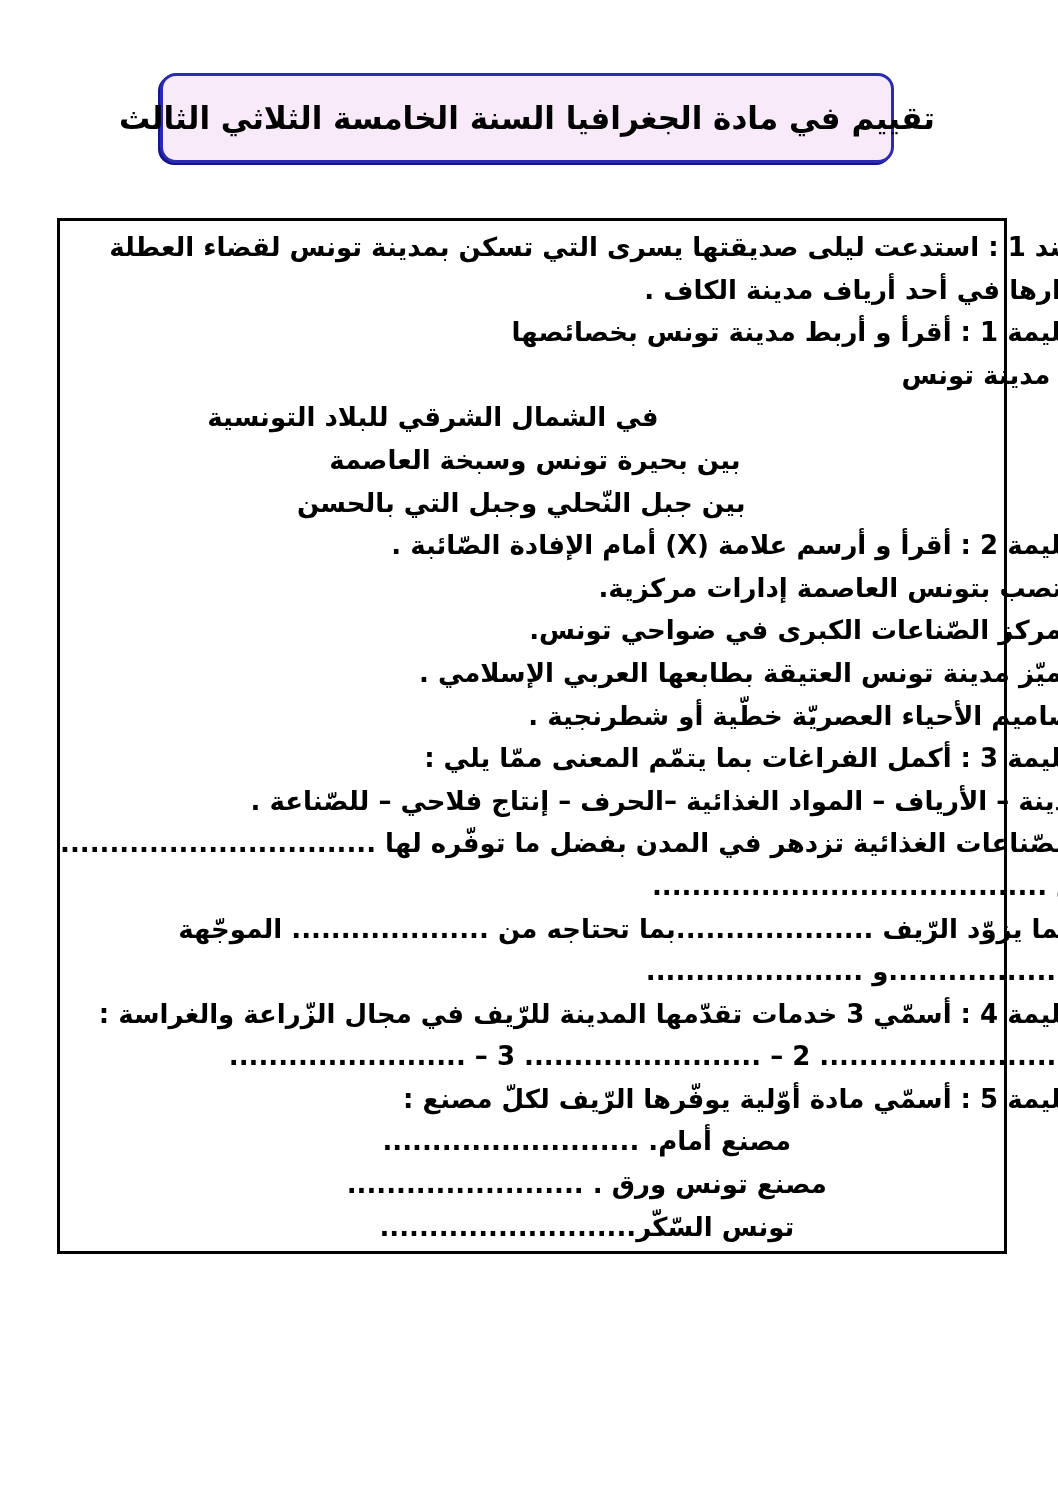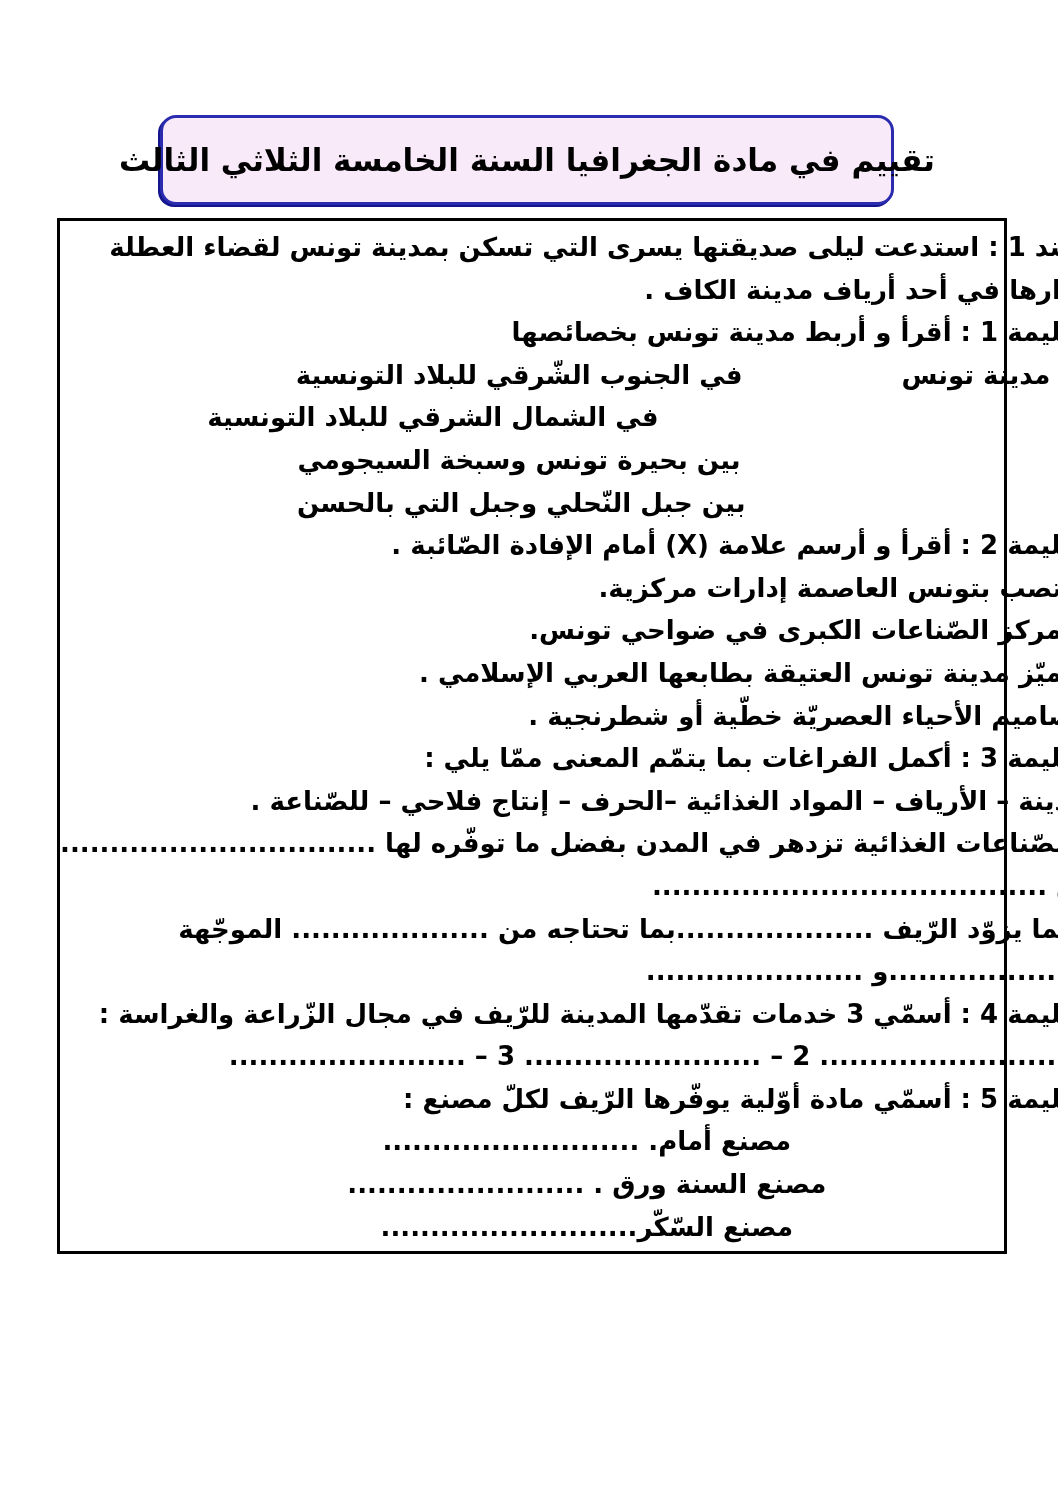--- a/index.html
+++ b/index.html
@@ -6,21 +6,21 @@
   body{
     width:1058px;height:1497px;position:relative;background:#ffffff;
     font-family:"DejaVu Sans","Liberation Sans",sans-serif;color:#000;
     overflow:hidden;
   }
   
   .title-box{
     position:absolute;left:160px;top:73px;width:728px;height:84px;
     border:3px solid #2b2bb0;border-radius:16px;
     box-shadow:-2px 2px 0 #14148c;
-    display:flex;align-items:center;justify-content:center;margin-top:42px;
+    display:flex;align-items:center;justify-content:center;
   }
   .title-text{
     font-size:31px;font-weight:bold;direction:rtl;white-space:nowrap;
     letter-spacing:-1px;
   }
   
   .exam-table{
     position:absolute;left:57px;top:218px;width:950px;height:1036px;
     border:3px solid #000;box-sizing:border-box;display:flex;background:#fff;
   }
@@ -40,36 +40,36 @@
 
 <div class="title-box" style="background: rgb(249, 234, 249); border-color: rgb(43, 43, 176);">
   <div class="title-text">تقييم في مادة الجغرافيا السنة الخامسة الثلاثي الثالث</div>
 </div>
 
 <div class="exam-table">
   <div class="content-col">
       <div class="line right"><span>السند 1 : استدعت ليلى صديقتها يسرى التي تسكن بمدينة تونس لقضاء العطلة</span></div>
       <div class="line right"><span>بجوارها في أحد أرياف مدينة الكاف .</span></div>
       <div class="line right"><span>التعليمة 1 : أقرأ و أربط مدينة تونس بخصائصها</span></div>
-      <div class="line right" style="padding-right: 371px;"><span>في الجنوب الشّرقي للبلاد التونسية</span><span class="side-label">تقع مدينة تونس</span></div>
+      <div class="line right" style="padding-right: 371px;"><span class="side-label">تقع مدينة تونس</span></div>
       <div class="line right" style="padding-right: 455px;"><span>في الشمال الشرقي للبلاد التونسية</span></div>
-      <div class="line right" style="padding-right: 373px;"><span>بين بحيرة تونس وسبخة السيجومي</span></div>
+      <div class="line right" style="padding-right: 373px;"><span>بين بحيرة تونس وسبخة العاصمة</span></div>
       <div class="line right" style="padding-right: 368px;"><span>بين جبل النّحلي وجبل التي بالحسن</span></div>
       <div class="line right"><span>التعليمة 2 : أقرأ و أرسم علامة (X) أمام الإفادة الصّائبة .</span></div>
       <div class="line right"><span>– تنتصب بتونس العاصمة إدارات مركزية.</span></div>
       <div class="line right"><span>– تتمركز الصّناعات الكبرى في ضواحي تونس.</span></div>
       <div class="line right"><span>– تتميّز مدينة تونس العتيقة بطابعها العربي الإسلامي .</span></div>
       <div class="line right"><span>– تصاميم الأحياء العصريّة خطّية أو شطرنجية .</span></div>
       <div class="line right"><span>التّعليمة 3 : أكمل الفراغات بما يتمّم المعنى ممّا يلي :</span></div>
       <div class="line right"><span>المدينة – الأرياف – المواد الغذائية –الحرف – إنتاج فلاحي – للصّناعة .</span></div>
       <div class="line right"><span>● الصّناعات الغذائية تزدهر في المدن بفضل ما توفّره لها ................................</span></div>
       <div class="line right" style="padding-right: 18px;"><span>من ........................................</span></div>
       <div class="line right"><span>● كما يزوّد الرّيف ....................بما تحتاجه من .................... الموجّهة</span></div>
       <div class="line right"><span>......................و ......................</span></div>
       <div class="line right"><span>التعليمة 4 : أسمّي 3 خدمات تقدّمها المدينة للرّيف في مجال الزّراعة والغراسة :</span></div>
       <div class="line right"><span>1 – ........................ 2 – ........................ 3 – ........................</span></div>
       <div class="line right"><span>التعليمة 5 : أسمّي مادة أوّلية يوفّرها الرّيف لكلّ مصنع :</span></div>
       <div class="line center"><span>مصنع أمام. ..........................</span></div>
-      <div class="line center"><span>مصنع السنة ورق . ........................</span></div>
-      <div class="line center"><span>مصنع السّكّر..........................</span></div>
+      <div class="line center"><span>مصنع تونس ورق . ........................</span></div>
+      <div class="line center"><span>تونس السّكّر..........................</span></div>
     </div>
 
 </div>
 
 </body></html>

